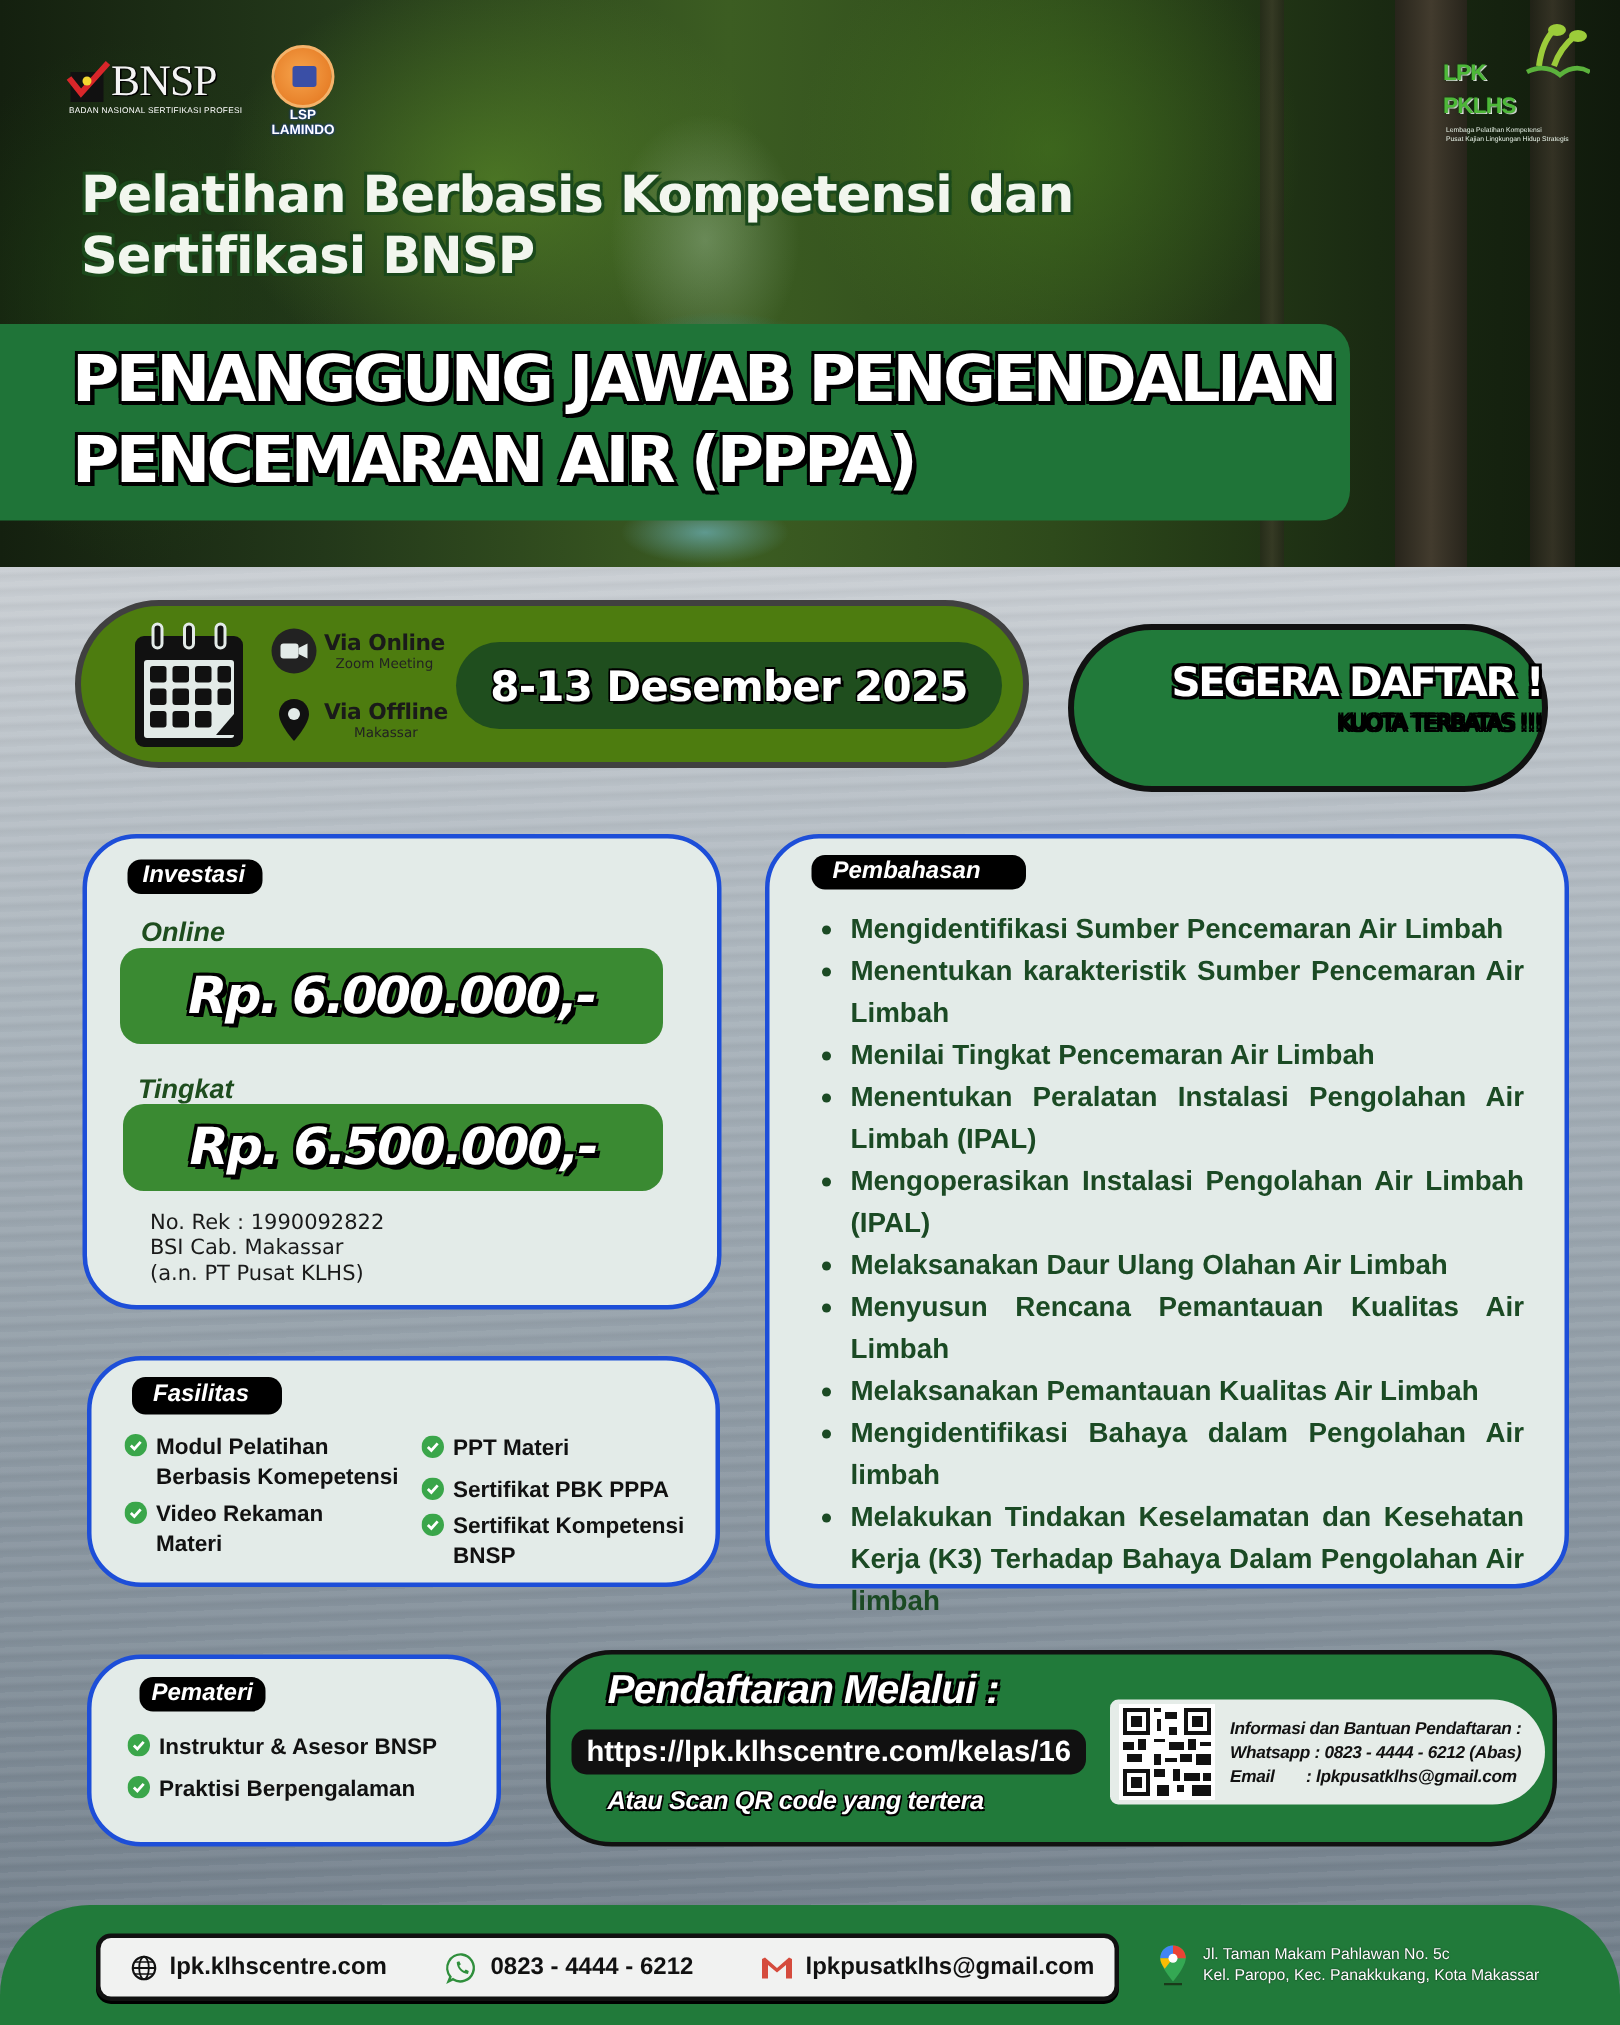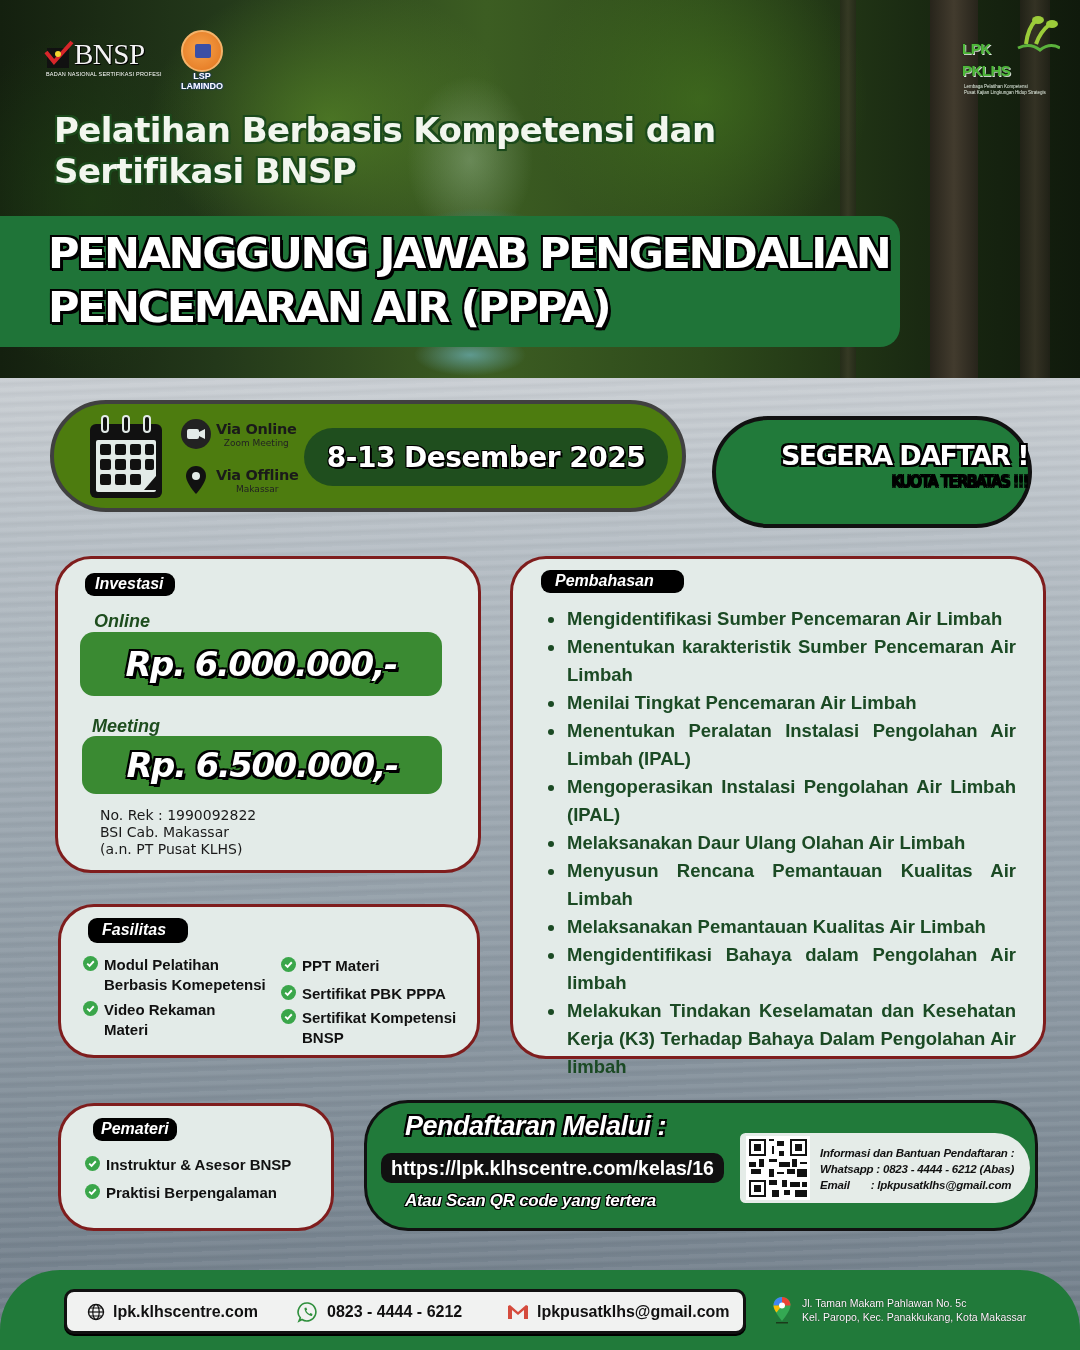--- a/index.html
+++ b/index.html
@@ -122,21 +122,21 @@
     text-shadow: 2px 2px 0 #000, -2px -2px 0 #000, 2px -2px 0 #000, -2px 2px 0 #000;
   }
   .cta-sub {
     margin-top: 2px; font-family: "DejaVu Sans", sans-serif; font-weight: normal; font-size: 15px; color: #000000;
     letter-spacing: -1px;
     text-shadow: 1px 1px 0 #000, -1px -1px 0 #000, 1px -1px 0 #000, -1px 1px 0 #000;
   }
 
   
   .card {
-    position: absolute; background: #e3ebe8; border: 3px solid #7f1d1d; border-radius: 36px;
+    position: absolute; background: #e3ebe8; border: 3px solid #1d4ed8; border-radius: 36px;
   }
   .tag {
     position: absolute; background: #000; color: #fff; border-radius: 9px;
     font-style: italic; font-weight: bold; font-size: 16px; padding: 2px 12px 3px 10px;
     font-family: "Liberation Sans", sans-serif;
   }
   .invest-card { left: 55px; top: 556px; width: 426px; height: 317px; }
   .price-label {
     position: absolute; font-style: italic; font-weight: bold; font-size: 18px; color: #1e4d1e;
     font-family: "Liberation Sans", sans-serif;
@@ -327,21 +327,21 @@
   <div class="cta-main">SEGERA DAFTAR !</div>
   <div class="cta-sub">KUOTA TERBATAS !!!</div>
 </div>
 
 <div class="card invest-card">
   <div class="tag" style="left:27px;top:14px;">Investasi</div>
   <div class="price-label" style="left:36px;top:52px;">Online</div>
   <div class="price-pill" style="left:22px;top:73px;width:362px;height:64px;">
     <span class="price-text">Rp. 6.000.000,-</span>
   </div>
-  <div class="price-label" style="left:34px;top:157px;">Meeting</div>
+  <div class="price-label" style="left:34px;top:157px;">Tingkat</div>
   <div class="price-pill" style="left:24px;top:177px;width:360px;height:58px;">
     <span class="price-text">Rp. 6.500.000,-</span>
   </div>
   <div class="bank">
     <div>No. Rek : 1990092822</div>
     <div>BSI Cab. Makassar</div>
     <div>(a.n. PT Pusat KLHS)</div>
   </div>
 </div>
 

